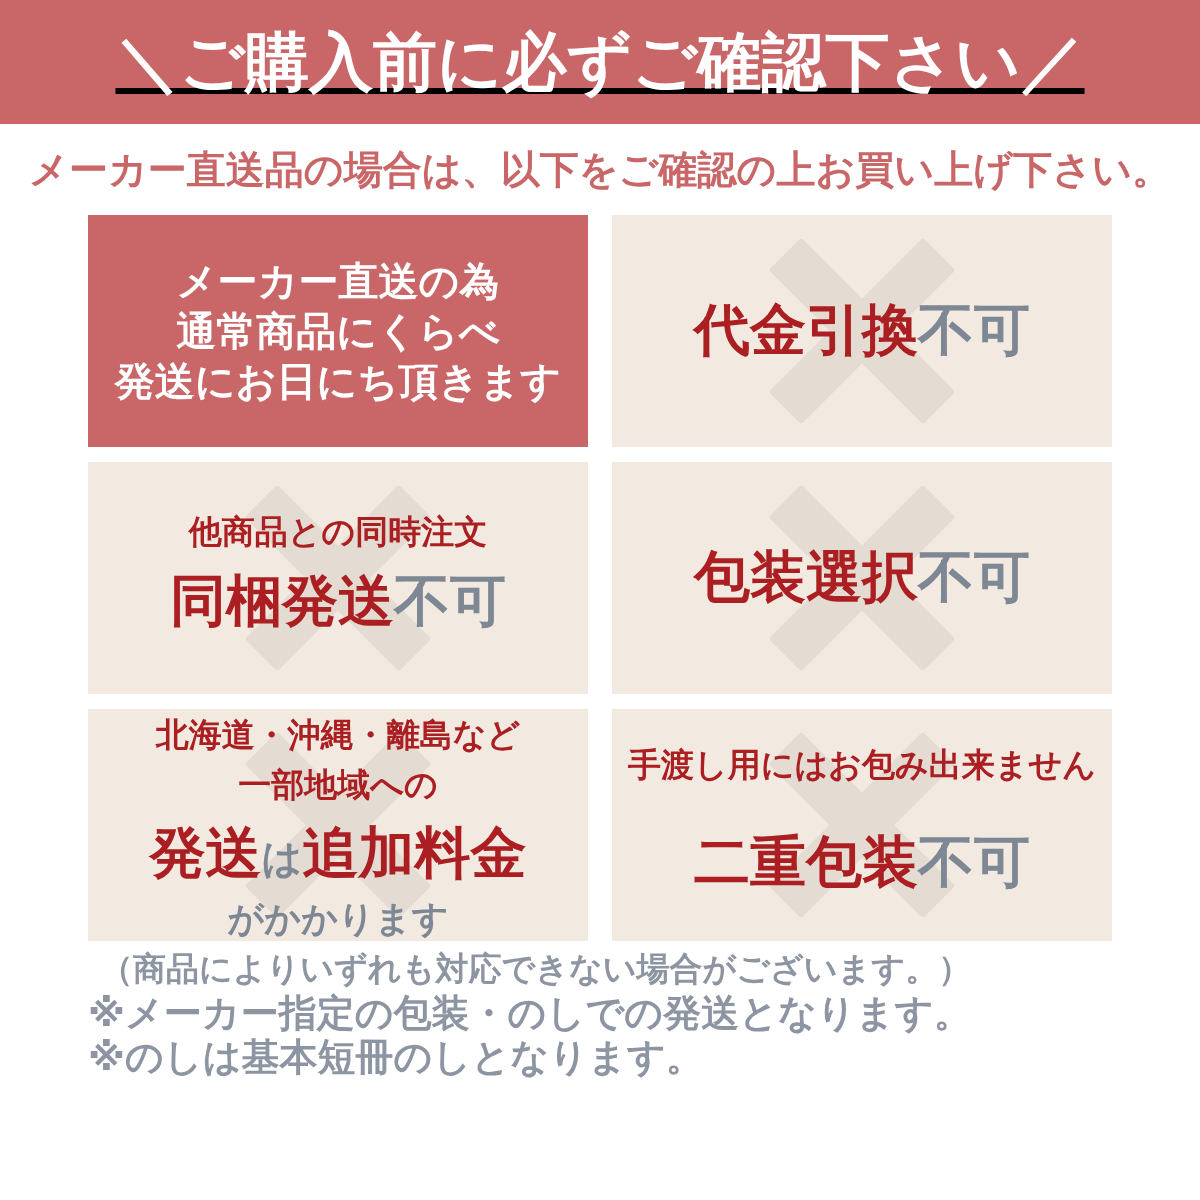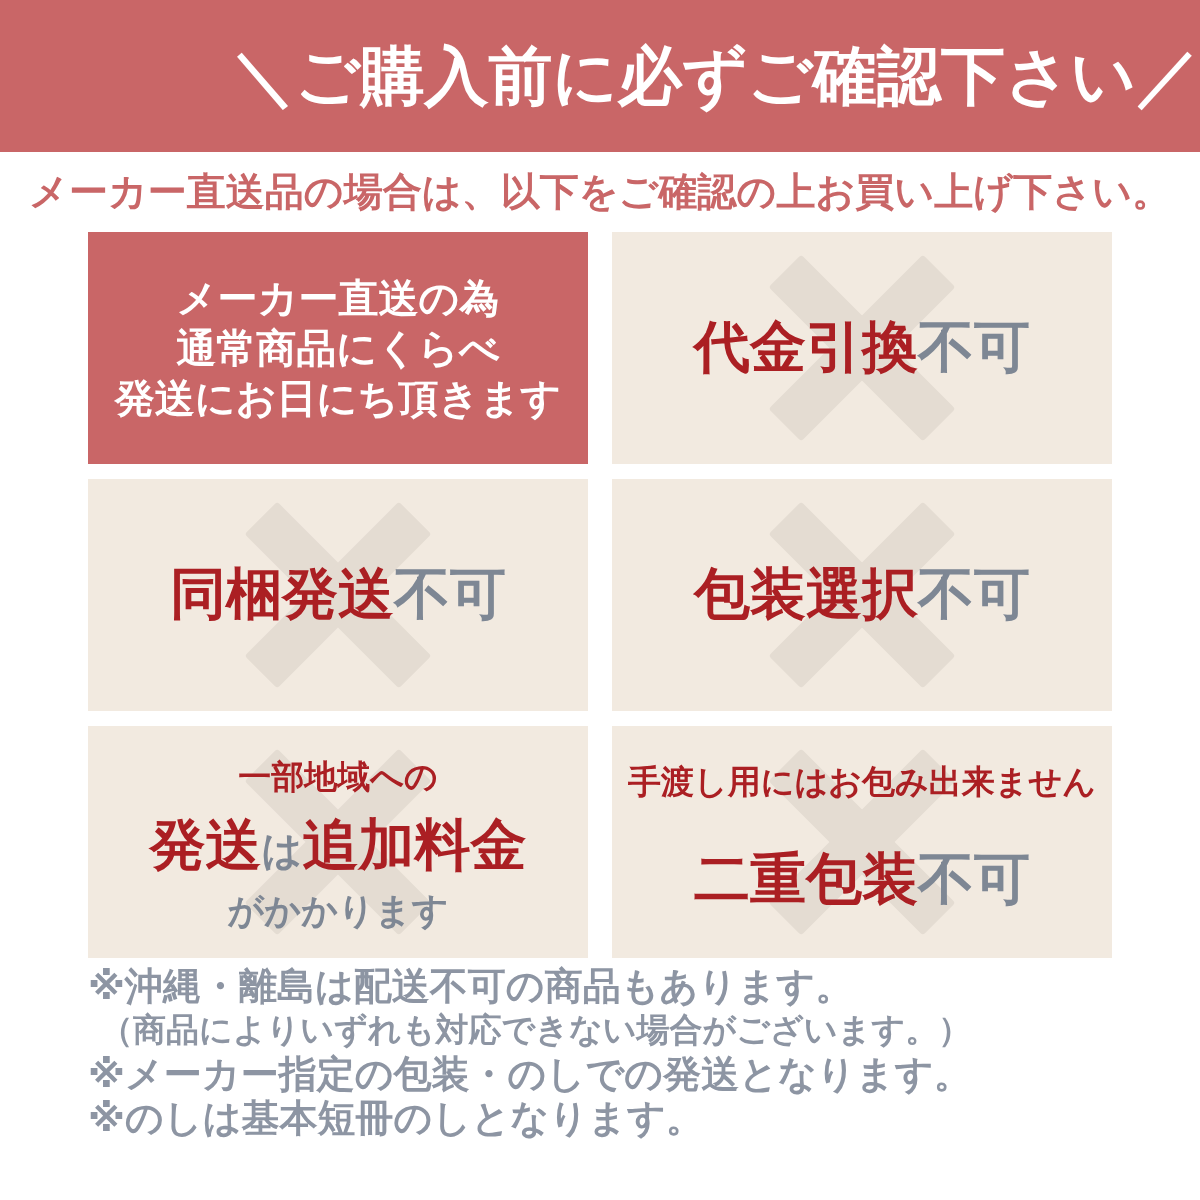--- a/index.html
+++ b/index.html
@@ -9,27 +9,27 @@
     --beige:#F2EAE0;
     --x-mark:#E4DCD2;
     --note-gray:#8D95A3;
     --note-red:#CB5F5F;
   }
   *{margin:0;padding:0;box-sizing:border-box;}
   html,body{width:1200px;height:1200px;background:#ffffff;overflow:hidden;}
   body{font-family:"Liberation Sans","DejaVu Sans",sans-serif;font-weight:bold;}
 
   .banner{
-    width:1200px;height:152px;background:var(--accent-red);
-    display:flex;align-items:center;justify-content:flex-end;
+    width:1200px;height:124px;background:var(--accent-red);
+    display:flex;align-items:center;justify-content:center;text-decoration:underline;
   }
   .banner-title{color:#ffffff;font-size:64px;letter-spacing:0px;white-space:nowrap;}
 
   .subtitle-row{
-    width:1200px;height:80px;display:flex;align-items:center;justify-content:center;
+    width:1200px;height:91px;display:flex;align-items:center;justify-content:center;
   }
   .subtitle{color:var(--accent-red);font-size:39px;white-space:nowrap;}
 
   .grid{
     margin:0 88px;width:1024px;
     display:grid;grid-template-columns:500px 500px;grid-auto-rows:232px;
     column-gap:24px;row-gap:15px;
   }
   .box{
     position:relative;display:flex;flex-direction:column;
@@ -95,38 +95,40 @@
     <div class="box-content">
       <div class="big-line">
         <span class="big crimson">代金引換</span><span class="big gray-ink">不可</span>
       </div>
     </div>
   </div>
 
   <div class="box beige">
     <span class="x-mark"></span>
     <div class="box-content">
+      <div class="sub-line tight gap4">他商品との同時注文</div>
       <div class="big-line">
         <span class="big crimson">同梱発送</span><span class="big gray-ink">不可</span>
       </div>
     </div>
   </div>
 
   <div class="box beige">
     <span class="x-mark"></span>
     <div class="box-content">
       <div class="big-line">
         <span class="big crimson">包装選択</span><span class="big gray-ink">不可</span>
       </div>
     </div>
   </div>
 
   <div class="box beige">
     <span class="x-mark"></span>
     <div class="box-content">
+      <div class="sub-line">北海道・沖縄・離島など</div>
       <div class="sub-line">一部地域への</div>
       <div class="big-line">
         <span class="big crimson">発送</span><span class="particle">は</span><span class="big crimson">追加料金</span>
       </div>
       <div class="tail-line">がかかります</div>
     </div>
   </div>
 
   <div class="box beige">
     <span class="x-mark"></span>
@@ -134,17 +136,16 @@
       <div class="sub-line tight gap14">手渡し用にはお包み出来ません</div>
       <div class="big-line">
         <span class="big crimson">二重包装</span><span class="big gray-ink">不可</span>
       </div>
     </div>
   </div>
 
 </div>
 
 <div class="notes">
-  <div class="note">※沖縄・離島は配送不可の商品もあります。</div>
   <div class="note paren">（商品によりいずれも対応できない場合がございます。）</div>
   <div class="note">※メーカー指定の包装・のしでの発送となります。</div>
   <div class="note">※のしは基本短冊のしとなります。</div>
 </div>
 
 </body></html>

